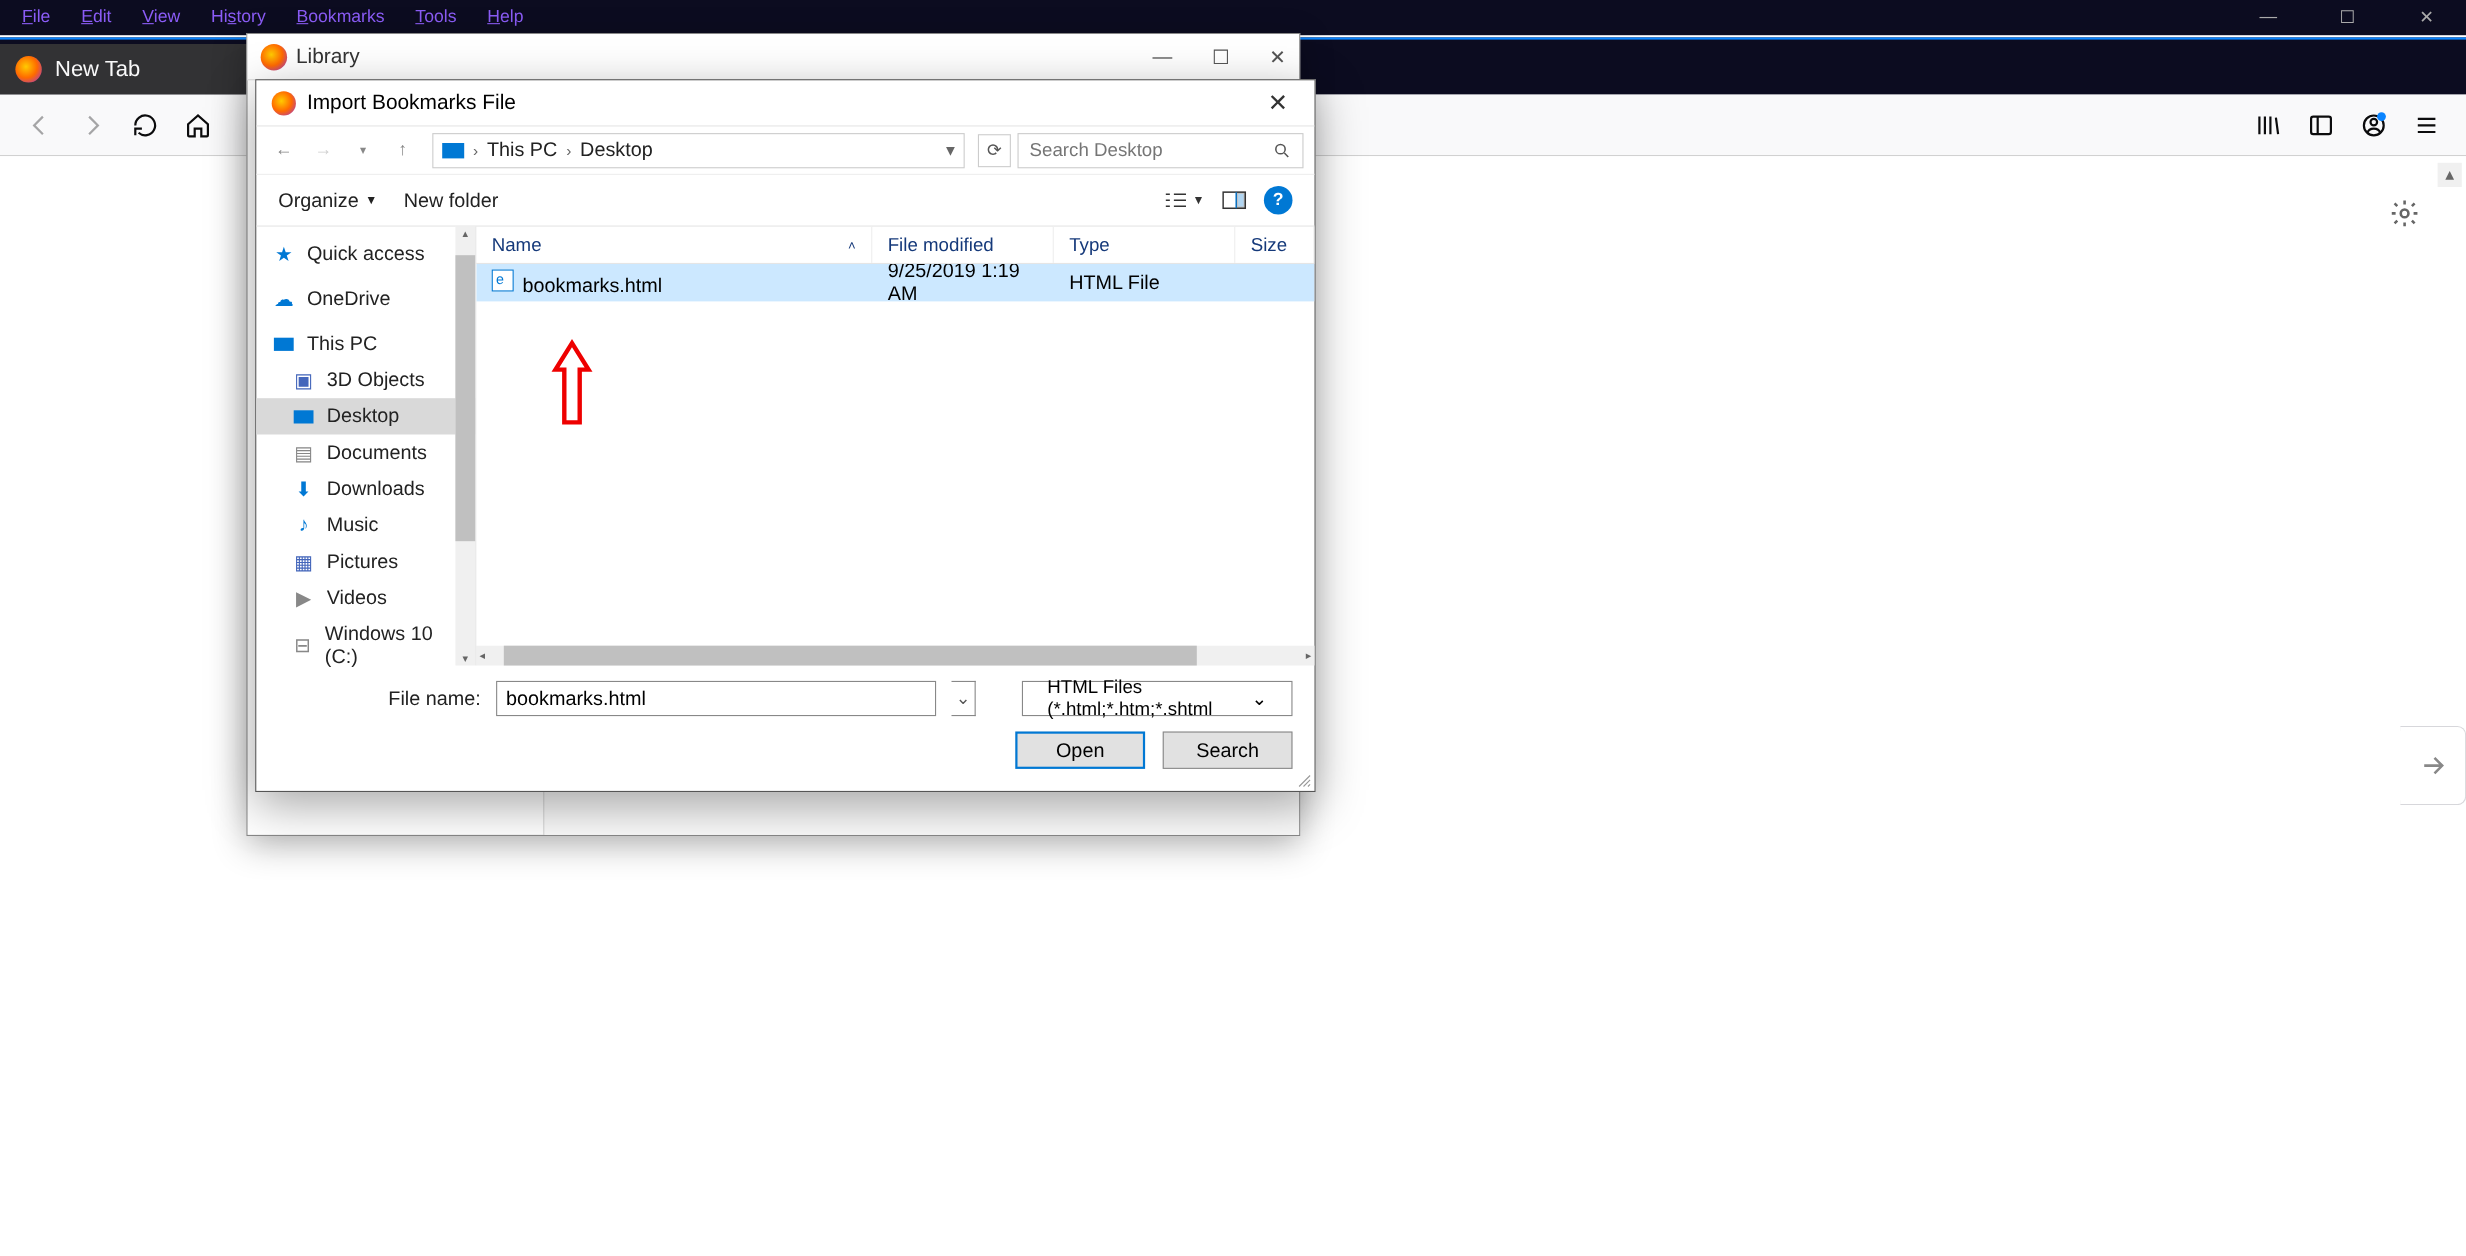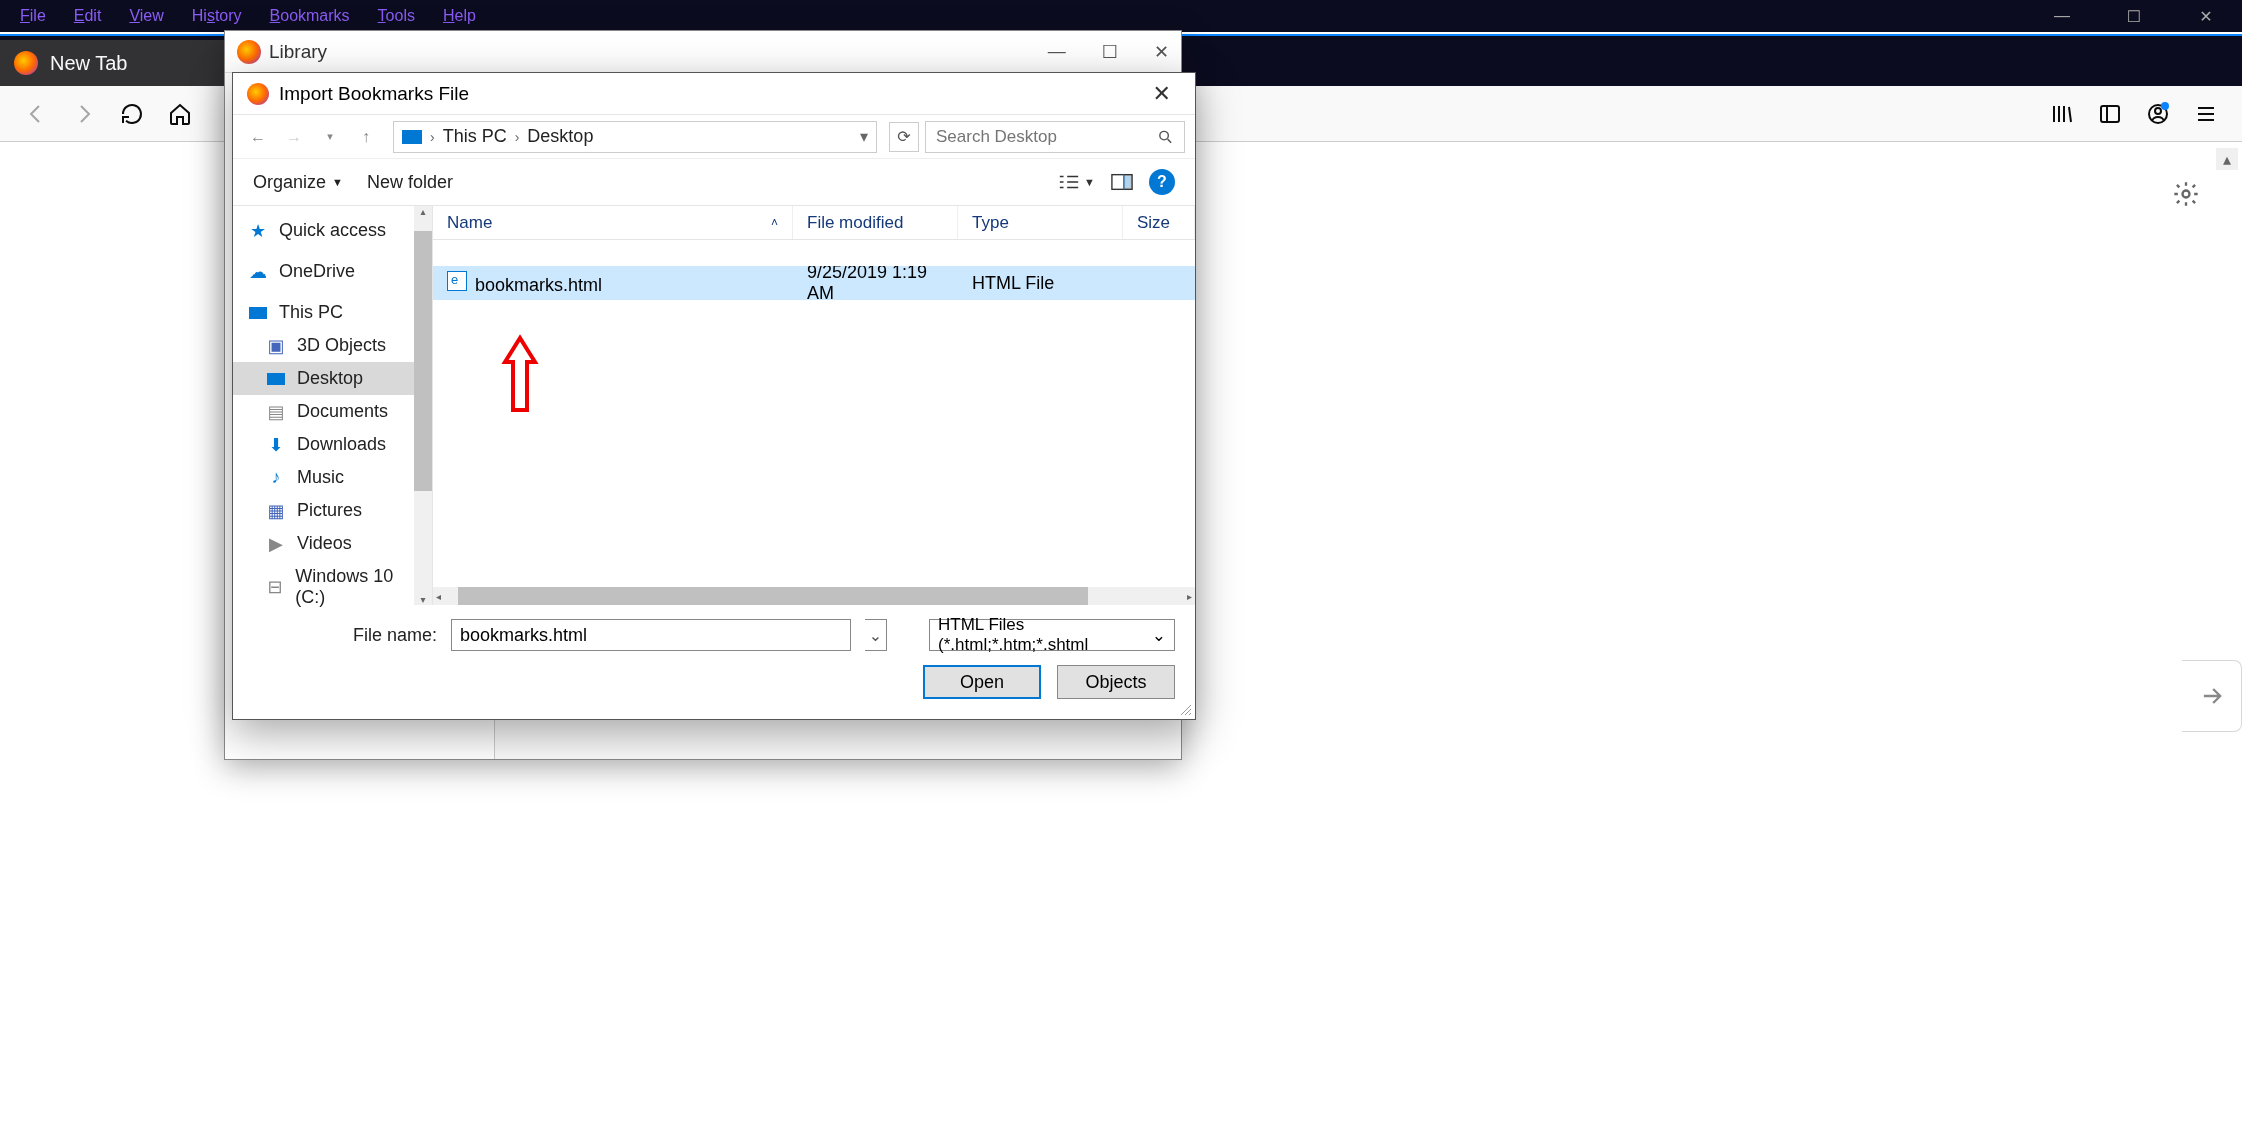--- a/index.html
+++ b/index.html
@@ -71,21 +71,21 @@
 
 .dlg-body { display: flex; height: 400px; border-top: 1px solid #e5e5e5; }
 .nav-pane { width: 200px; border-right: 1px solid #e5e5e5; padding: 8px 0; position: relative; }
 .nav-item { display: flex; align-items: center; gap: 10px; padding: 6px 14px; font-size: 18px; color: #222; }
 .nav-item.selected { background: #d9d9d9; }
 .nav-item.sub { padding-left: 32px; }
 .nav-icon { width: 22px; height: 18px; display: inline-flex; align-items: center; justify-content: center; }
 .nav-scrollbar { position: absolute; right: 0; top: 0; bottom: 0; width: 18px; background: #f0f0f0; }
 .nav-thumb { width: 100%; height: 260px; background: #c0c0c0; margin-top: 14px; }
 
-.file-pane { flex: 1; display: flex; flex-direction: column; gap: 26px; }
+.file-pane { flex: 1; display: flex; flex-direction: column; }
 .col-headers { display: flex; height: 34px; border-bottom: 1px solid #e5e5e5; font-size: 17px; color: #15397a; }
 .col-headers .col { padding: 6px 14px; border-right: 1px solid #eee; display: flex; align-items: center; gap: 8px; }
 .col-name { width: 360px; }
 .col-date { width: 165px; }
 .col-type { width: 165px; }
 .col-size { flex: 1; }
 .sort-arrow { font-size: 12px; }
 
 .file-list { flex: 1; overflow: hidden; position: relative; }
 .file-row { display: flex; align-items: center; height: 34px; font-size: 18px; }
@@ -97,21 +97,21 @@
 .red-arrow { position: absolute; top: 68px; left: 66px; width: 42px; height: 80px; pointer-events: none; }
 
 .h-scrollbar { height: 18px; background: #f0f0f0; display: flex; align-items: center; }
 .h-thumb { height: 100%; width: 630px; background: #c0c0c0; margin-left: 14px; }
 
 .dlg-footer { padding: 14px 20px; display: flex; flex-direction: column; gap: 14px; }
 .filename-row { display: flex; align-items: center; gap: 14px; }
 .filename-label { font-size: 18px; color: #222; width: auto; margin-left: 100px; }
 .filename-input { width: 400px; height: 32px; border: 1px solid #888; padding: 0 8px; font-size: 18px; }
 .filename-drop { width: 22px; height: 32px; border: 1px solid #888; border-left: none; display:flex; align-items:center; justify-content:center; color:#555; }
-.filetype-select { flex: 1; height: 32px; border: 1px solid #888; padding: 0 8px; font-size: 17px; display: flex; align-items: center; justify-content: space-between; }
+.filetype-select { flex: 1; height: 32px; border: 1px solid #888; padding: 0 22px; font-size: 17px; display: flex; align-items: center; justify-content: space-between; }
 .button-row { display: flex; justify-content: flex-end; gap: 16px; }
 .dlg-btn { width: 118px; height: 34px; border: 1px solid #888; background: #e1e1e1; font-size: 18px; }
 .dlg-btn.primary { border: 2px solid #0078d4; }
 .resize-grip { position: absolute; right: 2px; bottom: 2px; width: 14px; height: 14px; }
 </style>
 </head>
 <body>
 
 <div class="ff-menubar">
   <div class="menu-item"><span class="ul">F</span>ile</div>
@@ -363,19 +363,19 @@
       <input class="filename-input" value="bookmarks.html" style="">
       <div class="filename-drop">⌄</div>
       <div style="width:14px"></div>
       <div class="filetype-select">
           <span>HTML Files (*.html;*.htm;*.shtml</span>
           <span>⌄</span>
         </div>
     </div>
     <div class="button-row">
       <button class="dlg-btn primary">Open</button>
-      <button class="dlg-btn">Objects</button>
+      <button class="dlg-btn">Search</button>
     </div>
   </div>
   <svg class="resize-grip" viewBox="0 0 14 14">
       <path d="M12 2L2 12M12 6L6 12M12 10L10 12" stroke="#999" stroke-width="1"></path>
     </svg>
 </div>
 
 </body></html>

